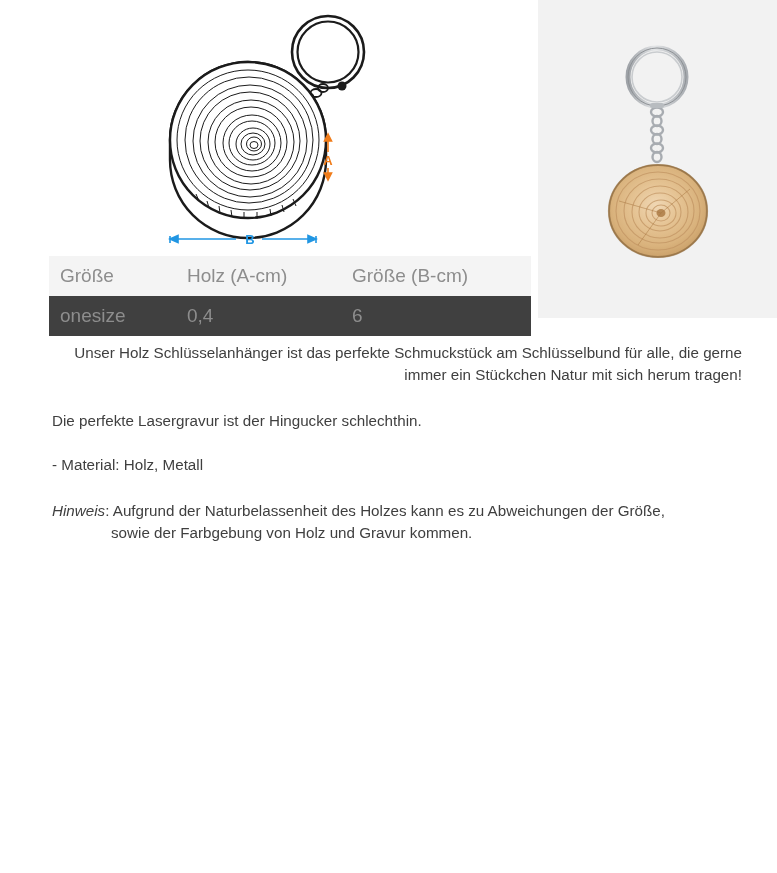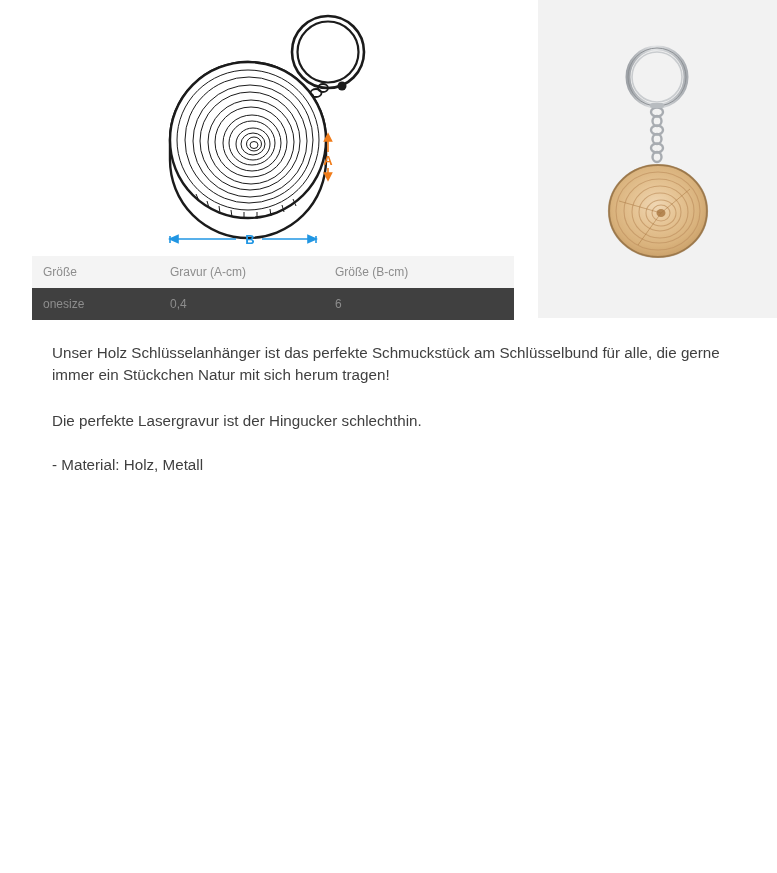--- a/index.html
+++ b/index.html
@@ -54,25 +54,25 @@
     width: 240px;
     height: 318px;
     display: flex;
     align-items: center;
     justify-content: center;
   }
 
   
   .size-table {
     position: absolute;
-    left: 32px;
+    left: 49px;
     top: 256px;
     width: 482px;
     border-collapse: collapse;
-    font-size: 12px;
+    font-size: 19px;
   }
   .size-table th, .size-table td {
     text-align: left;
     font-weight: normal;
     padding: 9px 0 9px 11px;
     color: #8d8d8d;
   }
   .size-table thead tr {
     background: #f4f4f4;
   }
@@ -89,21 +89,21 @@
     left: 52px;
     top: 342px;
     width: 690px;
     font-size: 15.2px;
     line-height: 22px;
     color: #3f3f3f;
   }
   .description p {
     margin: 0 0 10px 0;
   }
-  .p-gap-1 { margin-bottom: 24px !important; }
+  .p-gap-1 { margin-bottom: 24px !important; text-align: right; }
   .p-gap-2 { margin-bottom: 22px !important; }
   .bullet-list p { margin: 0 0 1px 0; }
   .bullet-block { margin-bottom: 24px; }
   .note em { font-style: italic; }
   .note-indent {
     display: block;
     padding-left: 59px;
   }
 </style>
 </head>
@@ -237,32 +237,36 @@
 
 <table class="size-table">
   <colgroup>
       <col class="c1">
       <col class="c2">
       <col class="c3">
     </colgroup>
   <thead>
     <tr>
       <th>Größe</th>
-      <th>Gravur (A-cm)</th>
+      <th>Holz (A-cm)</th>
       <th>Größe (B-cm)</th>
     </tr>
   </thead>
   <tbody>
     <tr>
       <td>onesize</td>
       <td>0,4</td>
       <td>6</td>
     </tr>
   </tbody>
 </table>
 
 <div class="description">
   <p class="p-gap-1">Unser Holz Schlüsselanhänger ist das perfekte Schmuckstück am Schlüsselbund für alle, die gerne immer ein Stückchen Natur mit sich herum tragen!</p>
   <p class="p-gap-2">Die perfekte Lasergravur ist der Hingucker schlechthin.</p>
   <div class="bullet-list bullet-block">
     <p>- Material: Holz, Metall</p>
   </div>
+  <p class="note">
+    <em>Hinweis</em><span>: Aufgrund der Naturbelassenheit des Holzes kann es zu Abweichungen der Größe,</span>
+    <span class="note-indent">sowie der Farbgebung von Holz und Gravur kommen.</span>
+  </p>
 </div>
 
 </body></html>

